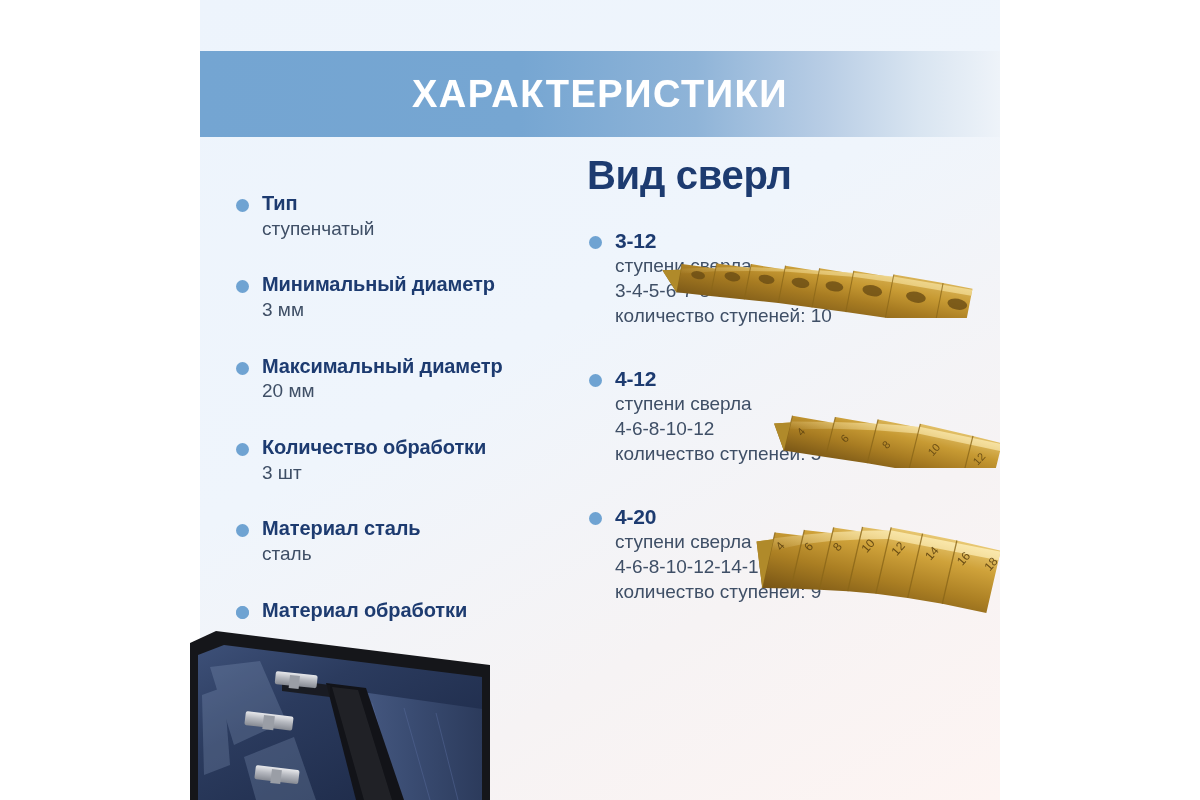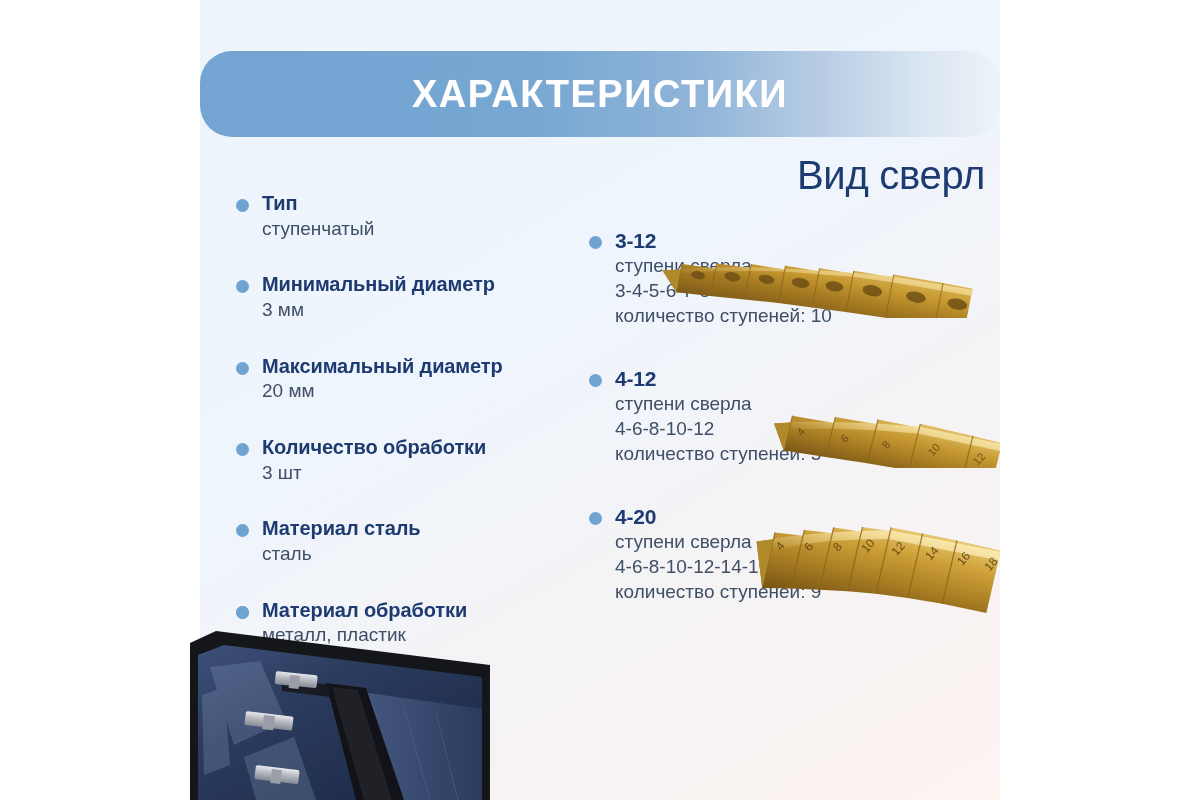--- a/index.html
+++ b/index.html
@@ -43,21 +43,20 @@
     background: linear-gradient(90deg,
         #74a5d2 0%,
         #76a6d2 40%,
         #8fb4d8 62%,
         #b8cde5 78%,
         #d9e5f1 90%,
         #eef3f9 100%);
     display: flex;
     align-items: center;
     justify-content: center;
-    border-radius: 32px;
   }
   .header-title {
     color: #ffffff;
     font-size: 38px;
     font-weight: bold;
     letter-spacing: 1.5px;
     line-height: 1;
     white-space: nowrap;
     text-shadow: 0 0 1px rgba(255,255,255,0.35);
   }
@@ -116,25 +115,24 @@
     font-size: 19px;
     font-weight: normal;
     line-height: 1.25;
     margin-top: 1px;
   }
 
   
   .right-heading {
     color: #1d3b70;
     font-size: 40px;
-    font-weight: normal;
+    font-weight: bold;
     line-height: 1;
     margin: 0 0 34px 2px;
     letter-spacing: -0.3px;
-    text-align: right;
   }
 
   
   .drill-entry {
     position: relative;
     padding-left: 30px;
     margin-bottom: 32px;
     min-height: 106px;
   }
   .drill-entry:last-child { margin-bottom: 0; }
@@ -217,21 +215,20 @@
           <span class="spec-value">сталь</span>
         </div>
 
         <div class="spec-item">
           <span class="bullet"></span>
         </div>
 
         <div class="spec-item">
           <span class="bullet"></span>
           <span class="spec-label">Материал обработки</span>
-          <span class="spec-value">металл, пластик</span>
         </div>
 
       </div>
 
       <div class="col-right">
 
         <div class="right-heading">Вид сверл</div>
 
         <div class="drill-entry">
           <span class="bullet"></span>

